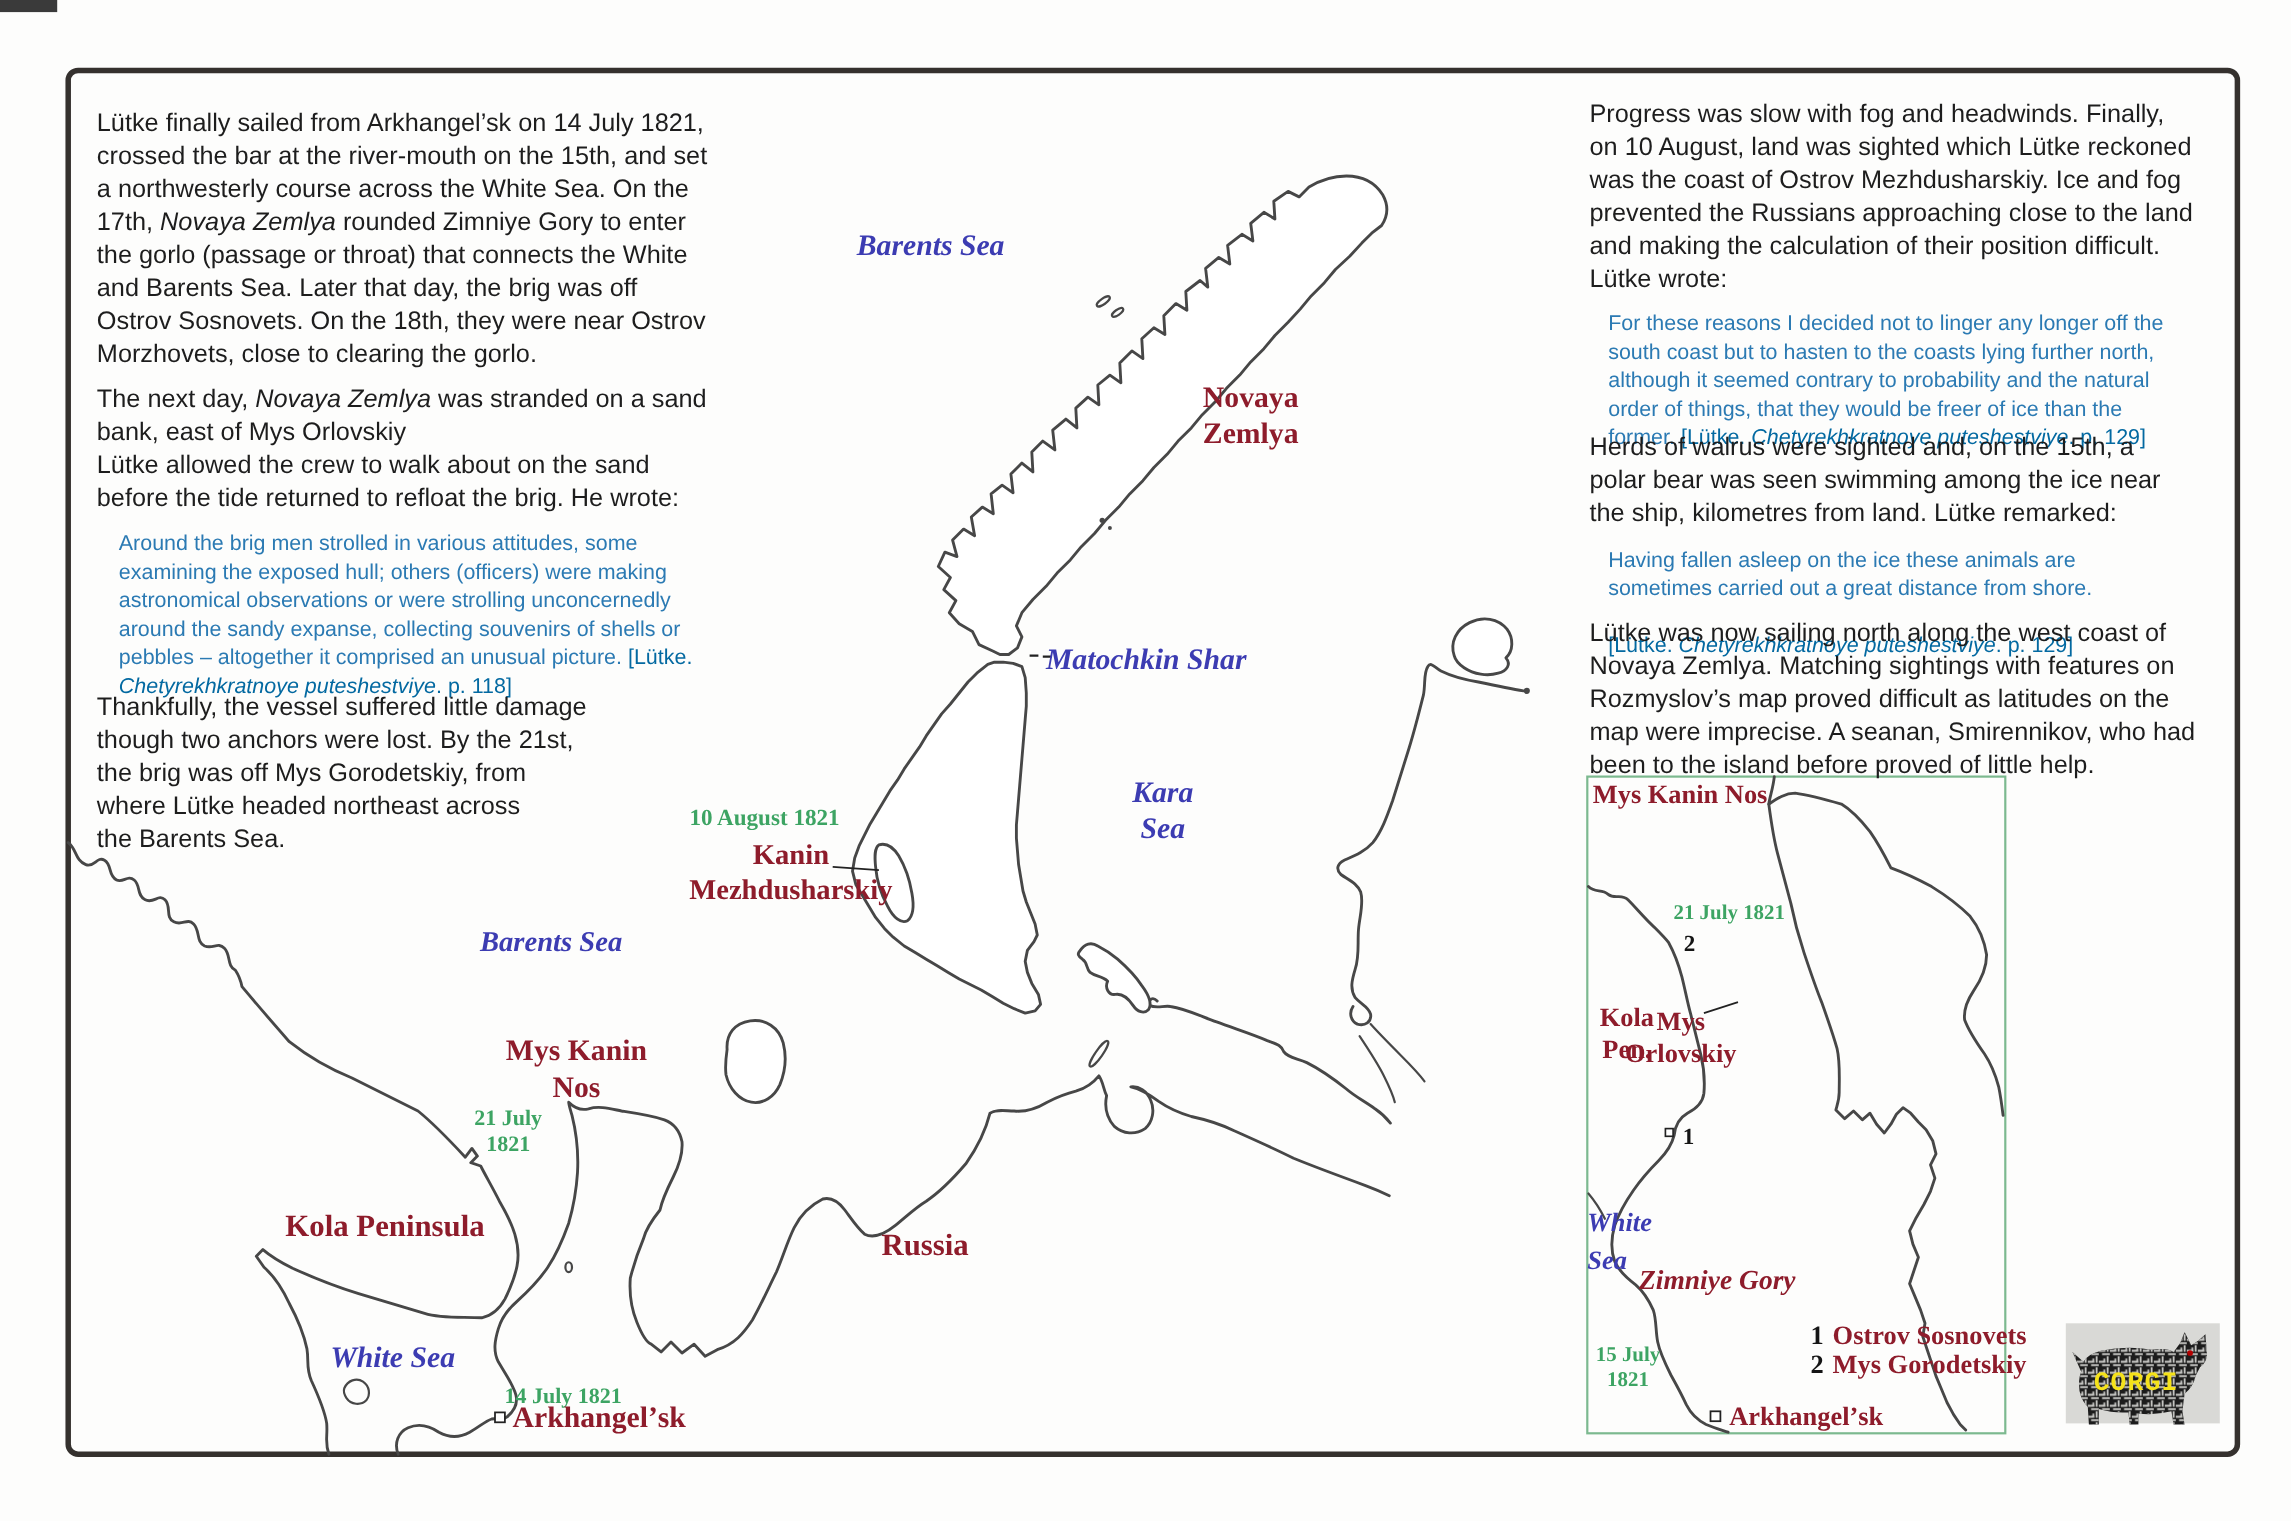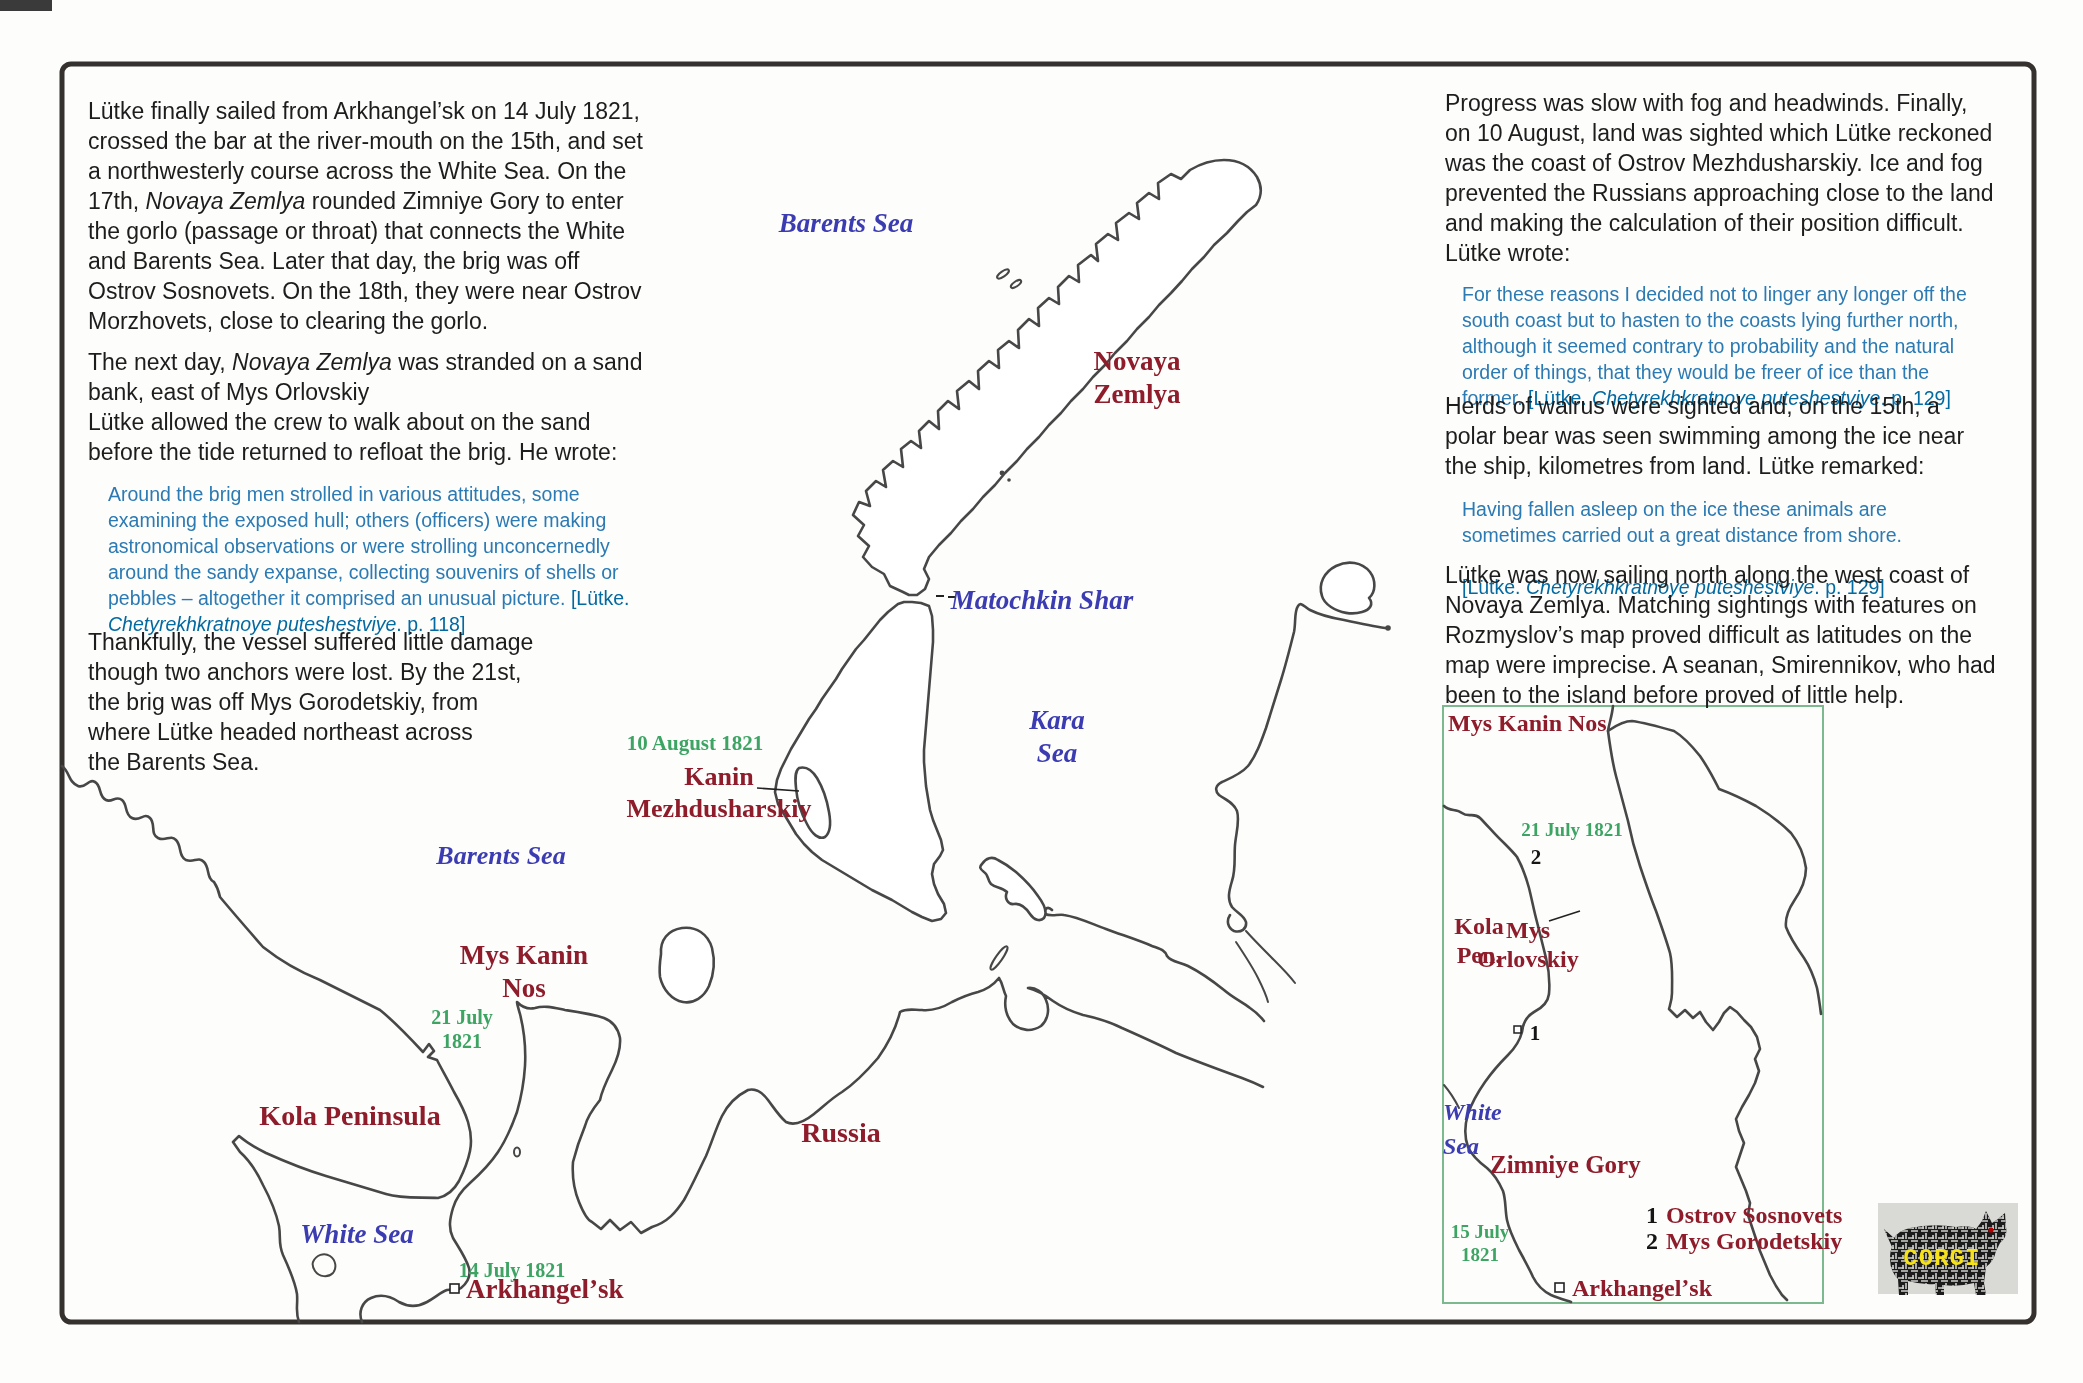--- a/index.html
+++ b/index.html
@@ -224,21 +224,21 @@
   <div class="lbl land lbl-left" style="left:1448px;top:724px;font-size:24px;">Mys Kanin Nos</div>
   <div class="lbl date" style="left:1572px;top:830px;font-size:19px;">21 July 1821</div>
   <div class="lbl num" style="left:1536px;top:858px;font-size:21px;">2</div>
   <div class="lbl land" style="left:1528px;top:925px;font-size:24px;margin-top:20px;">Mys
 Orlovskiy</div>
   <div class="lbl land" style="left:1479px;top:941px;font-size:24px;">Kola
 Pen.</div>
   <div class="lbl num" style="left:1535px;top:1034px;font-size:21px;">1</div>
   <div class="lbl sea lbl-left" style="left:1443px;top:1130px;font-size:24px;line-height:1.4;">White
 Sea</div>
-  <div class="lbl land lbl-left" style="left:1490px;top:1165px;font-size:25px;">Zimniye Gory</div>
+  <div class="lbl land lbl-left" style="left:1490px;top:1165px;font-size:25px;font-style:italic;">Zimniye Gory</div>
   <div class="lbl date" style="left:1480px;top:1243px;font-size:19px;">15 July
 1821</div>
 
   <div class="legendrow" style="left:1620px;top:1202px;">
     <span class="n">1</span><span class="t">Ostrov Sosnovets</span>
   </div>
   <div class="legendrow" style="left:1620px;top:1228px;">
     <span class="n">2</span><span class="t">Mys Gorodetskiy</span>
   </div>
   <div class="lbl land lbl-left" style="left:1572px;top:1289px;font-size:24px;">Arkhangelʼsk</div>

